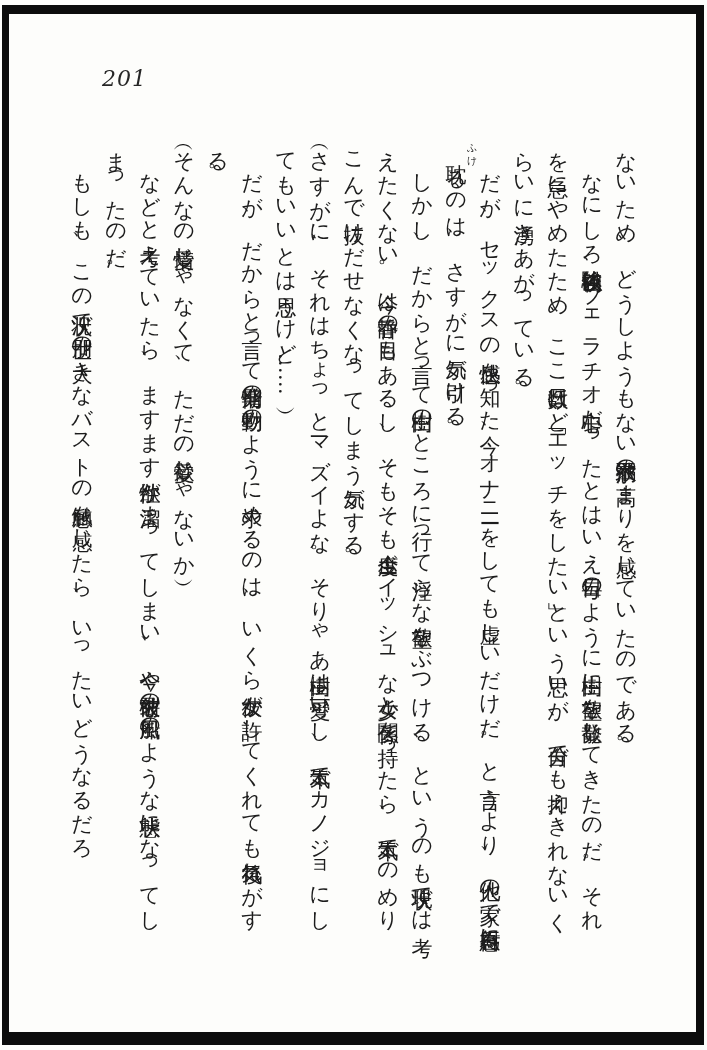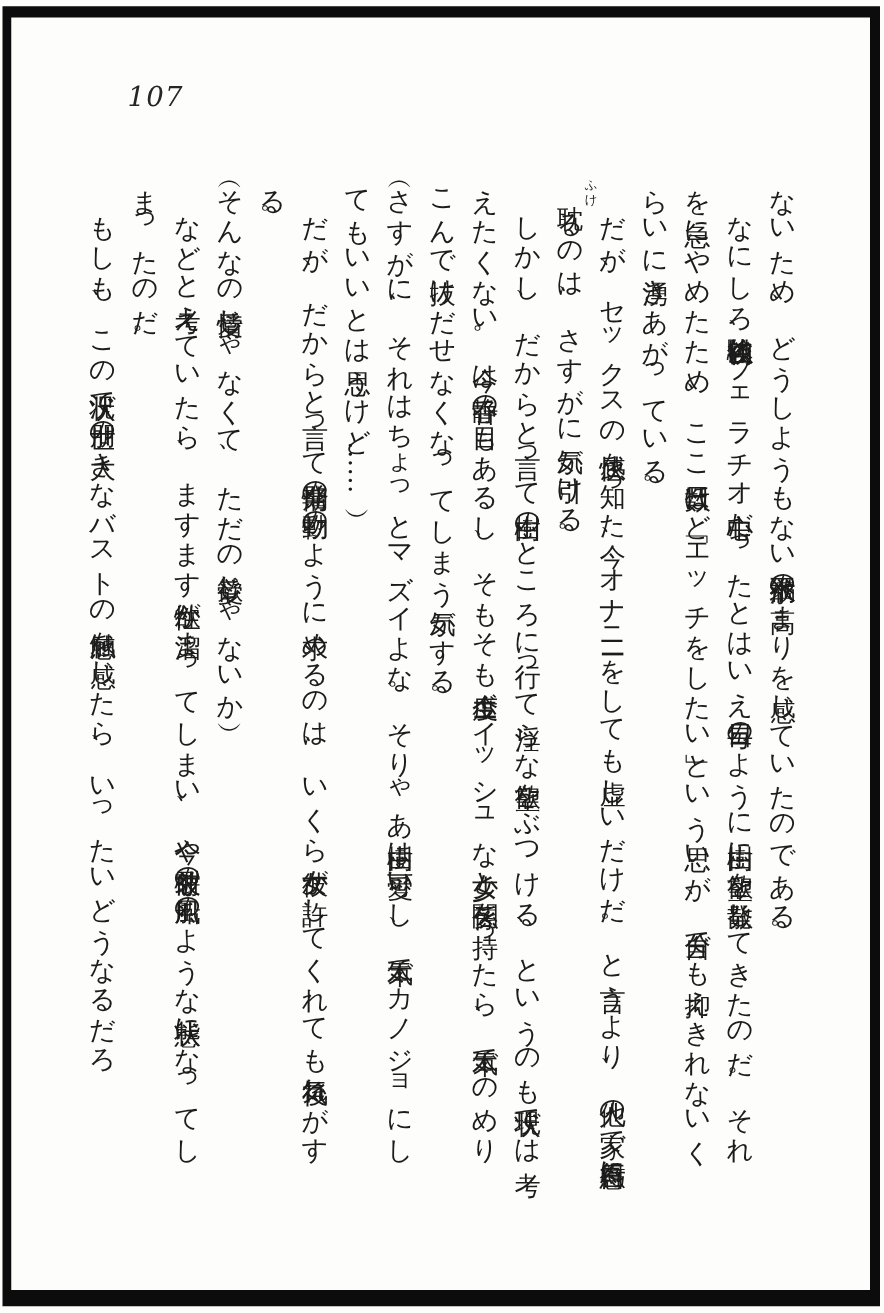--- a/index.html
+++ b/index.html
@@ -64,21 +64,21 @@
   ruby rt {
     font-size: 10px;
     letter-spacing: 0;
   }
 </style>
 </head>
 <body>
 
 <div class="scan-frame"></div>
 
-<div class="page-number">107</div>
+<div class="page-number">201</div>
 
 <div class="body-text">
     <p>ないため、どうしようもない欲求不満の高まりを感じていたのである。</p>
     <p class="indent">なにしろ初体験以後、フェラチオ中心だったとはいえ毎日のように由樹に欲望を発散してきたのだ。それを急にやめたため、ここ数日ほど「エッチをしたい」という思いが、自分でも抑えきれないくらいに湧きあがっている。</p>
     <p class="indent">だが、セックスの快感を知った今、オナニーをしても虚しいだけだ。と言うより、他人の家で自慰行為に<ruby><span>耽</span><rt>ふけ</rt></ruby>るのは、さすがに気が引ける。</p>
     <p class="indent">しかし、だからと言って由樹のところに行って淫らな欲望をぶつける、というのも現状では考えたくない。今は静香の目もあるし、そもそも今度ボーイッシュな少女と関係を持ったら、本気でのめりこんで抜けだせなくなってしまう気がする。</p>
     <p>（さすがに、それはちょっとマズイよな。そりゃあ由樹は可愛いし、本気でカノジョにしてもいいとは思うけど……）</p>
     <p class="indent">だが、だからと言って発情期の動物のように求めるのは、いくら彼女が許してくれても気後れがする。</p>
     <p>（そんなの愛情じゃなくて、ただの愛欲じゃないか）</p>
     <p class="indent">などと考えていたら、ますます性欲が溜まってしまい、今や破裂寸前の風船のような状態になってしまったのだ。</p>

